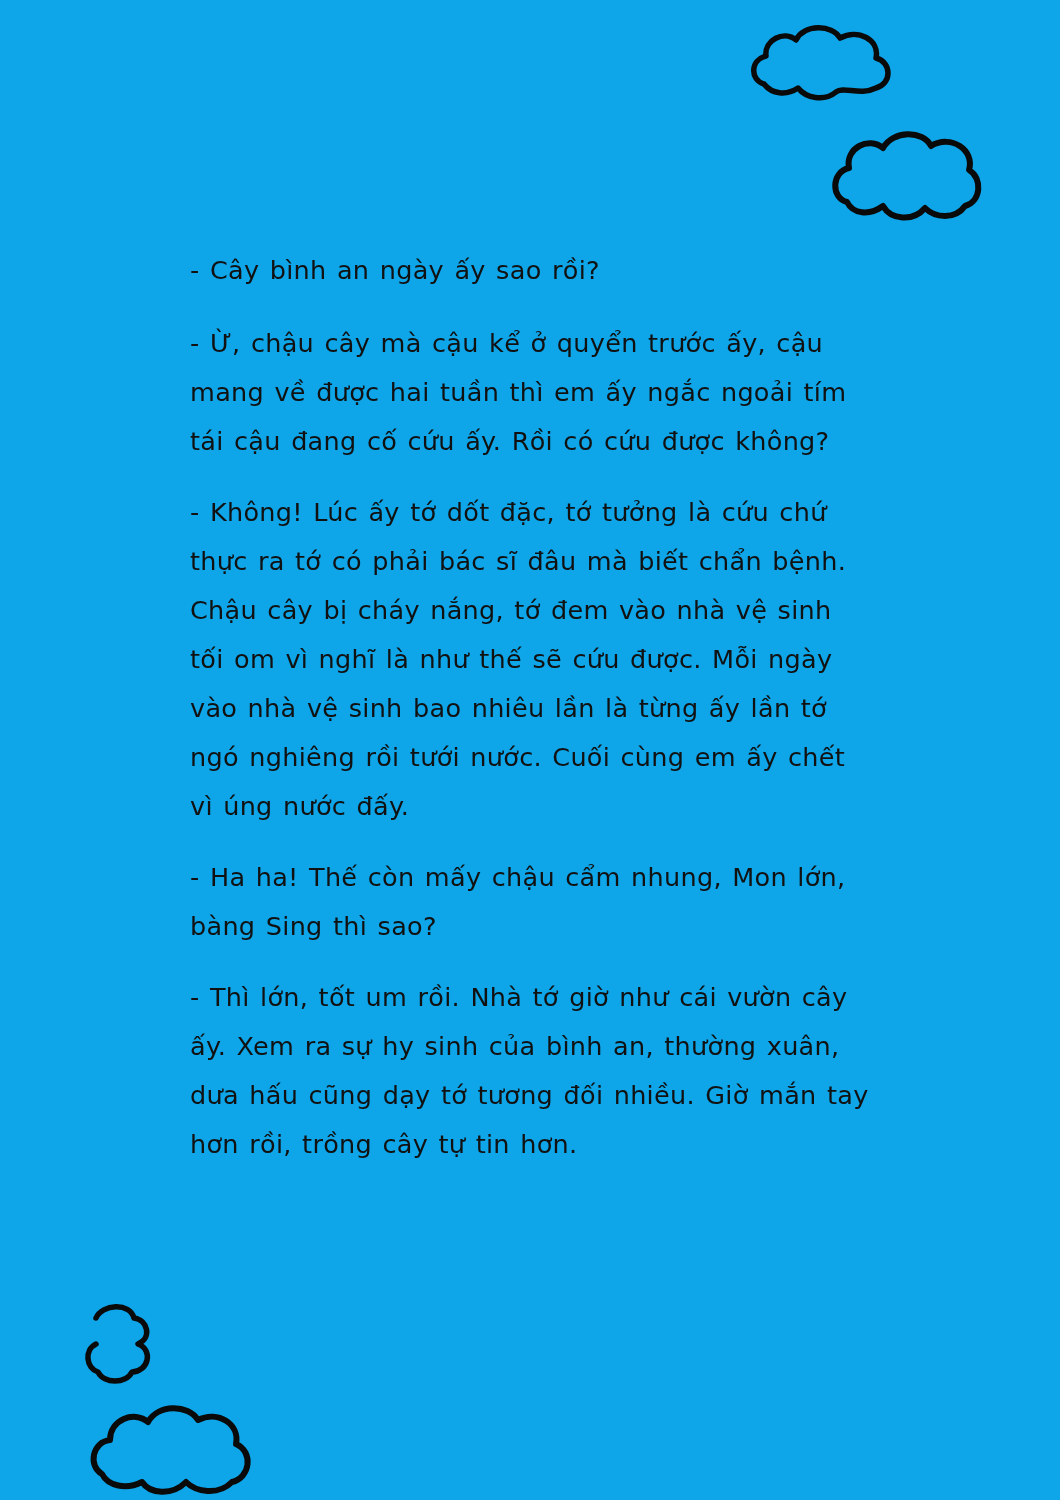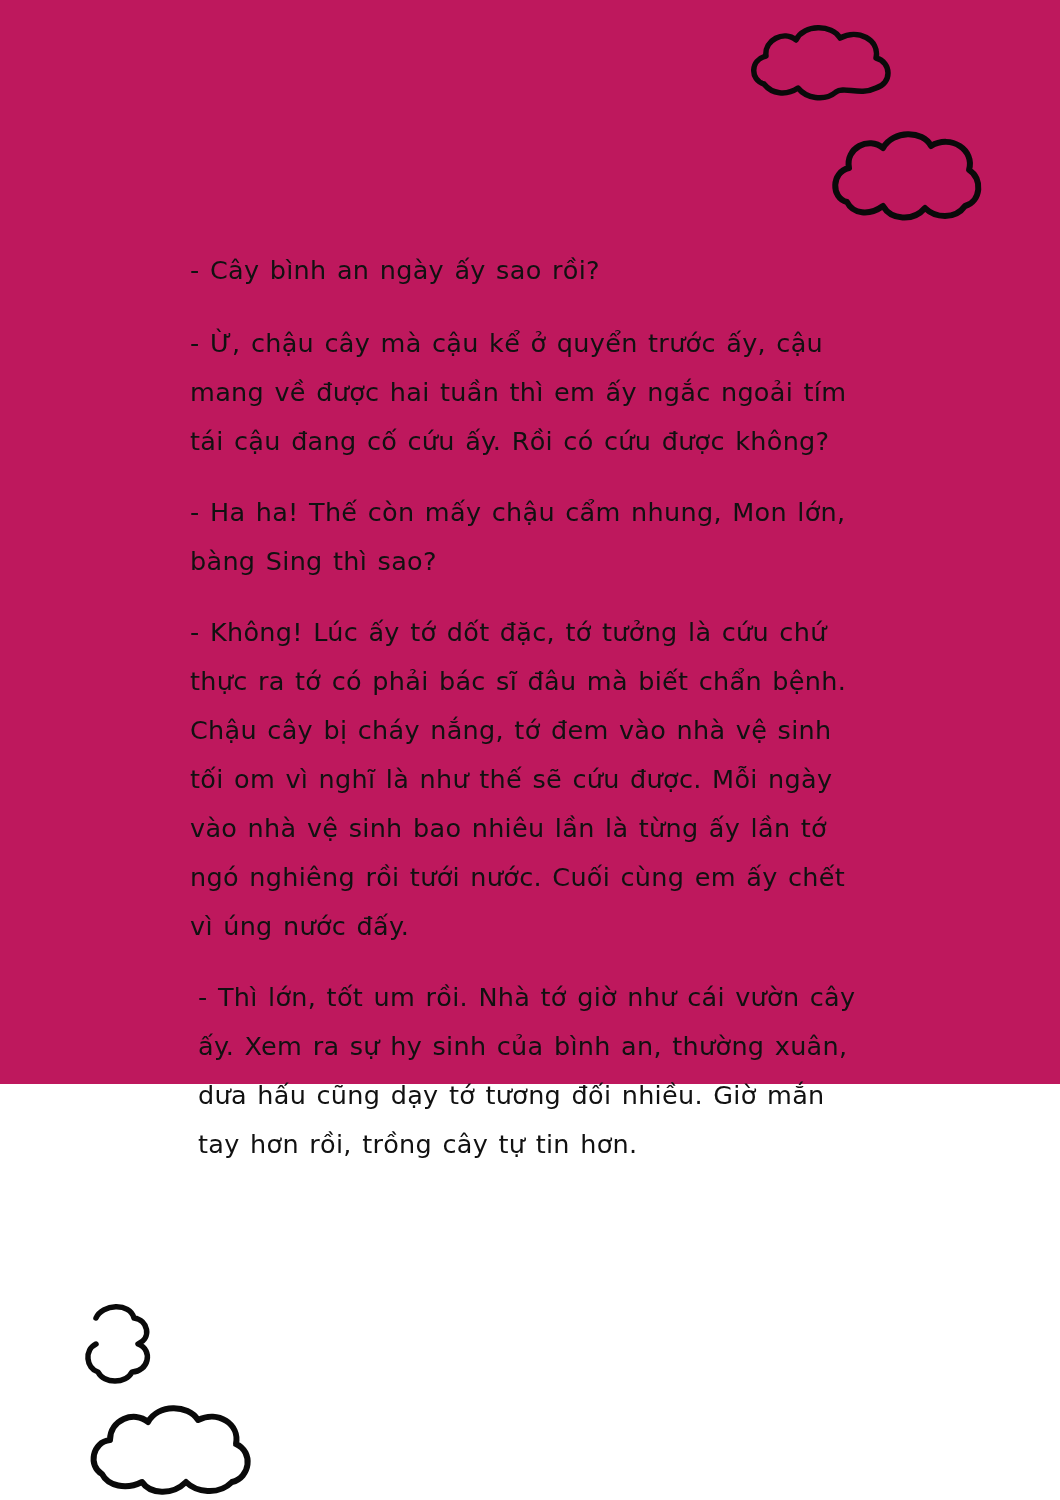--- a/index.html
+++ b/index.html
@@ -10,22 +10,22 @@
     width: 1060px;
     height: 1500px;
     background: #ffffff;
     font-family: "DejaVu Sans", sans-serif;
     overflow: hidden;
     position: relative;
   }
   .page {
     position: relative;
     width: 1060px;
-    height: 1084px;
-    background: #be185d;
+    height: 1500px;
+    background: #0ea5e9;
     box-sizing: border-box;
   }
   .cloud {
     position: absolute;
     pointer-events: none;
   }
   .cloud svg {
     display: block;
     overflow: visible;
   }
@@ -63,21 +63,21 @@
     white-space: pre-wrap;
   }
   .para:last-child {
     margin-bottom: 0;
   }
   .para.p1 { margin-bottom: 24px; }
   .para.p2 { margin-bottom: 24px; }
   .para.p3 { margin-bottom: 22px; }
   .para.p4 { margin-bottom: 22px; }
   .para.p5 { margin-bottom: 22px; }
-  .para.p6 { margin-bottom: 22px; margin-left: 8px; }
+  .para.p6 { margin-bottom: 22px; }
 </style>
 </head>
 <body>
 
 <div class="page">
 
   <div class="cloud" id="cloud-top-right-small">
     <svg width="160" height="90" viewBox="0 0 160 90" fill="none" xmlns="http://www.w3.org/2000/svg">
       <path d="M24 62 C10 58 10 38 26 34 C24 18 44 8 56 18 C64 2 92 2 100 16 C118 6 140 18 136 36 C152 40 152 62 136 66 C120 74 104 64 96 70 C84 80 66 76 58 66 C46 74 32 72 24 62 Z" stroke="#0a0a0a" stroke-width="5.5" stroke-linecap="round" stroke-linejoin="round" fill="none"></path>
     </svg>
@@ -97,18 +97,18 @@
 
   <div class="cloud" id="cloud-bottom-left-large">
     <svg width="170" height="110" viewBox="0 0 170 110" fill="none" xmlns="http://www.w3.org/2000/svg">
       <path d="M14 74 C0 66 4 42 22 40 C22 20 46 10 60 22 C70 4 100 4 110 20 C130 10 152 24 148 44 C166 52 162 78 144 82 C130 96 108 92 98 82 C84 96 62 94 54 82 C38 90 20 86 14 74 Z" stroke="#0a0a0a" stroke-width="6" stroke-linecap="round" stroke-linejoin="round" fill="none"></path>
     </svg>
   </div>
 
   <div class="body-text">
     <p class="para p1">- Cây bình an ngày ấy sao rồi?</p>
     <p class="para p3">- Ừ, chậu cây mà cậu kể ở quyển trước ấy, cậu mang về được hai tuần thì em ấy ngắc ngoải tím tái cậu đang cố cứu ấy. Rồi có cứu được không?</p>
+    <p class="para p4">- Không! Lúc ấy tớ dốt đặc, tớ tưởng là cứu chứ thực ra tớ có phải bác sĩ đâu mà biết chẩn bệnh. Chậu cây bị cháy nắng, tớ đem vào nhà vệ sinh tối om vì nghĩ là như thế sẽ cứu được. Mỗi ngày vào nhà vệ sinh bao nhiêu lần là từng ấy lần tớ ngó nghiêng rồi tưới nước. Cuối cùng em ấy chết vì úng nước đấy.</p>
     <p class="para p5">- Ha ha! Thế còn mấy chậu cẩm nhung, Mon lớn, bàng Sing thì sao?</p>
-    <p class="para p4">- Không! Lúc ấy tớ dốt đặc, tớ tưởng là cứu chứ thực ra tớ có phải bác sĩ đâu mà biết chẩn bệnh. Chậu cây bị cháy nắng, tớ đem vào nhà vệ sinh tối om vì nghĩ là như thế sẽ cứu được. Mỗi ngày vào nhà vệ sinh bao nhiêu lần là từng ấy lần tớ ngó nghiêng rồi tưới nước. Cuối cùng em ấy chết vì úng nước đấy.</p>
     <p class="para p6">- Thì lớn, tốt um rồi. Nhà tớ giờ như cái vườn cây ấy. Xem ra sự hy sinh của bình an, thường xuân, dưa hấu cũng dạy tớ tương đối nhiều. Giờ mắn tay hơn rồi, trồng cây tự tin hơn.</p>
   </div>
 
 </div>
 
 </body></html>

